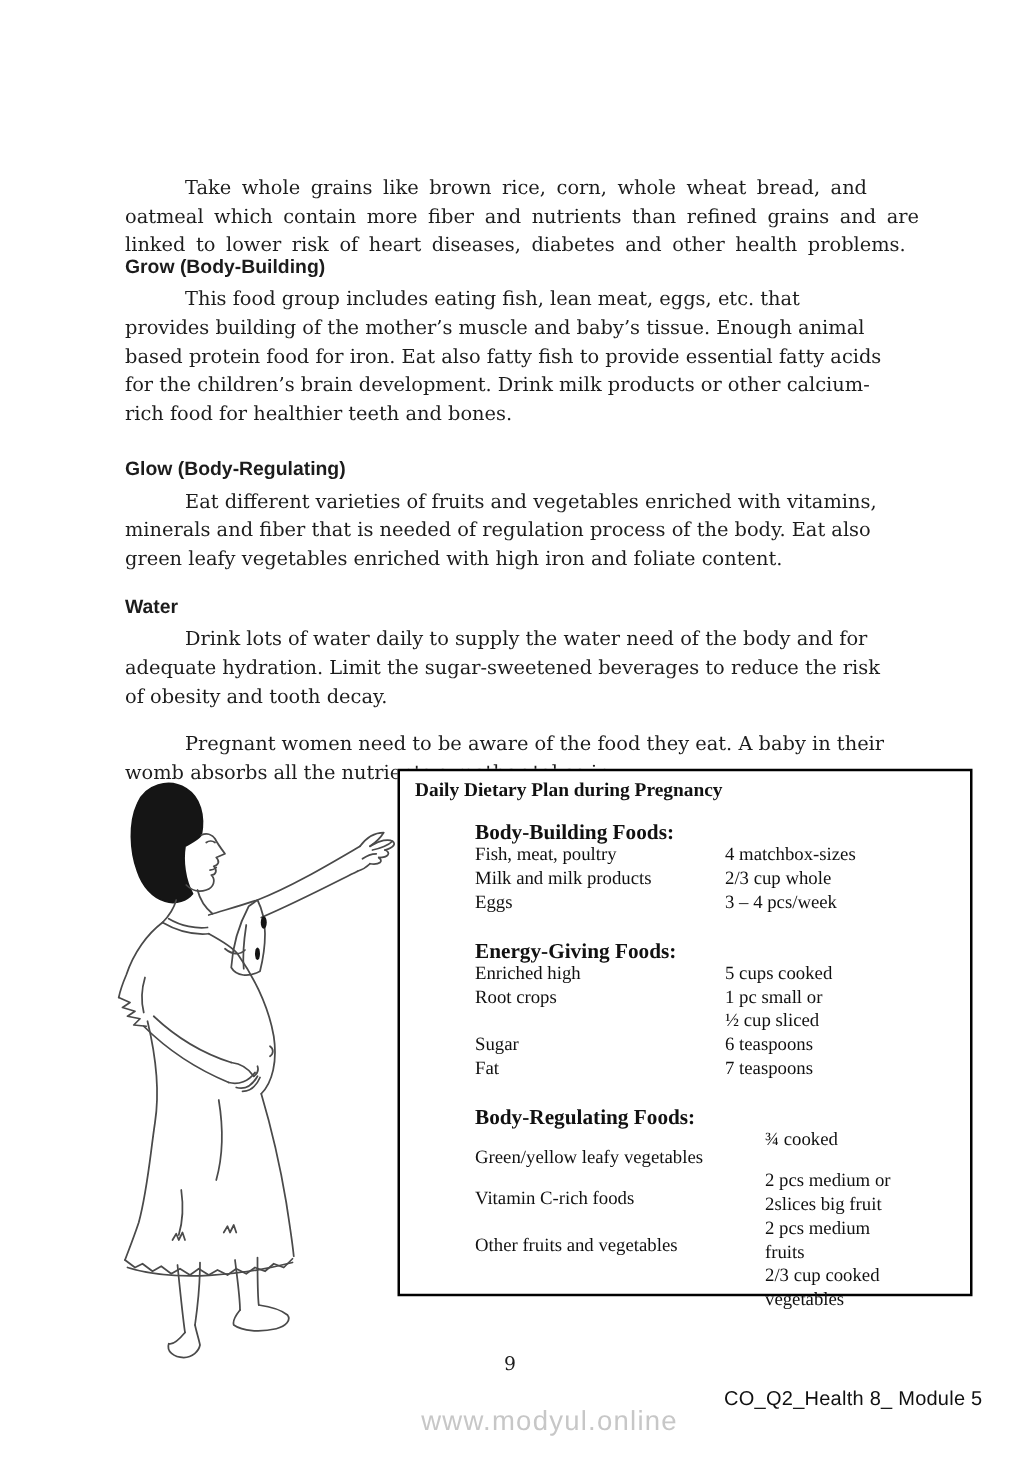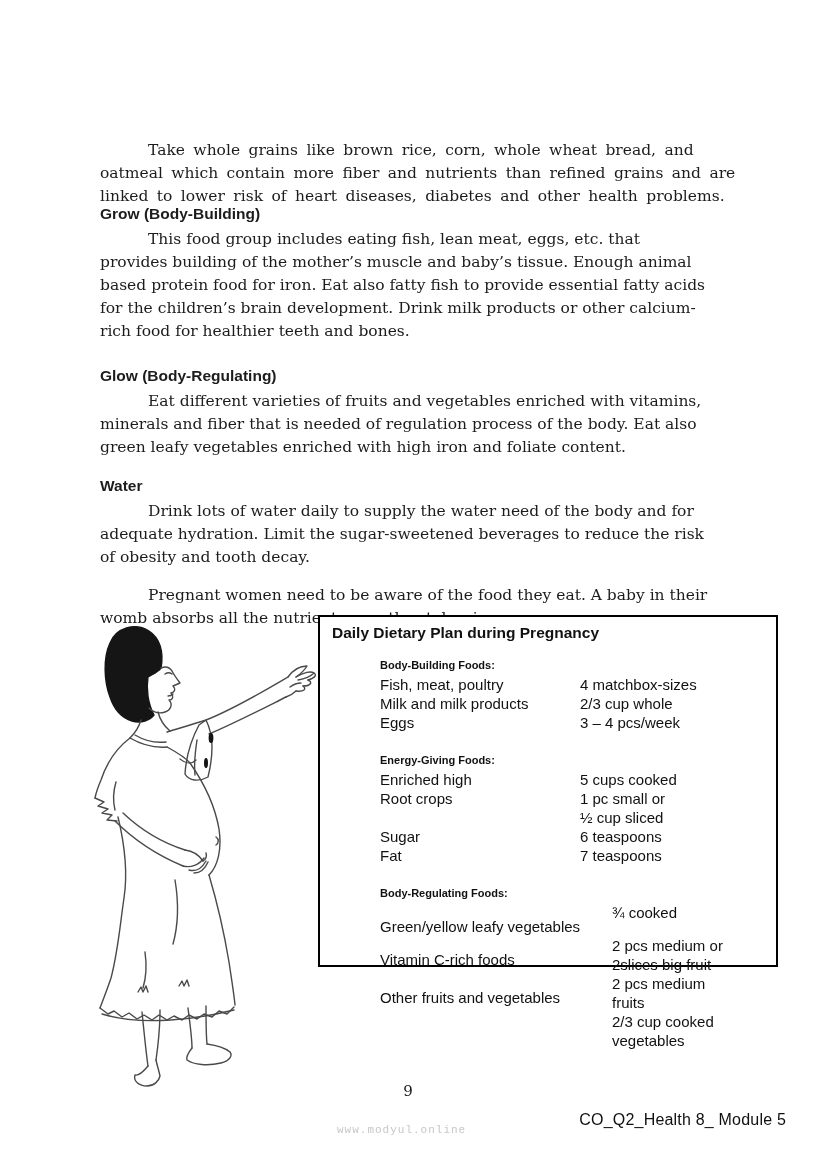--- a/index.html
+++ b/index.html
@@ -12,46 +12,46 @@
     font-size:15.5px;line-height:23px;white-space:pre-line;
   }
   .indent{text-indent:48px;}
   .intro{word-spacing:3.5px;margin-top:40px;}
   .subhead{
     position:absolute;left:100px;font-size:15.5px;font-weight:bold;
     font-family:Liberation Sans, sans-serif;
   }
   
   .dietbox{
-    position:absolute;left:318px;top:615px;width:460px;height:352px;
+    position:absolute;left:318px;top:615px;width:460px;height:422px;
     border:2px solid #000;box-sizing:border-box;background:#fff;
-    font-family:Liberation Sans, sans-serif;font-size:15px;
+    font-family:Liberation Serif, serif;font-size:15px;
     line-height:19px;color:#111;
   }
   .diet-title{margin:6px 0 0 12px;font-weight:bold;font-size:15.5px;}
   .diet-section{margin:19px 0 0 60px;}
   .diet-section.first{margin-top:14px;}
-  .diet-header{font-weight:bold;font-size:11px;}
+  .diet-header{font-weight:bold;font-size:17px;}
   .diet-row{display:flex;align-items:flex-start;}
   .diet-row .lbl{width:200px;flex:none;}
   .diet-section.wide .lbl{width:232px;margin-top:14px;}
   .diet-row .val{white-space:pre-line;}
   
   .fig{position:absolute;left:85px;top:610px;}
   
   .pagenum{position:absolute;left:386px;top:1082px;width:44px;text-align:center;font-size:15px;}
   .module{
     position:absolute;right:40px;top:1111px;
     font-family:"Liberation Sans","DejaVu Sans",sans-serif;
     font-weight:normal;font-size:16px;letter-spacing:.2px;color:#101010;
   }
   .watermark{
     position:absolute;left:337px;top:1124px;
-    font-family:Liberation Mono, monospace;
-    font-size:11px;color:#c7c7c7;letter-spacing:1px;
+    font-family:Liberation Sans, sans-serif;
+    font-size:22px;color:#c7c7c7;letter-spacing:1px;
   }
 </style>
 </head>
 <body>
 
 <div class="page">
 
   <p class="para indent intro" style="top:99px;">Take whole grains like brown rice, corn, whole wheat bread, and
 oatmeal which contain more fiber and nutrients than refined grains and are
 linked to lower risk of heart diseases, diabetes and other health problems.</p>

